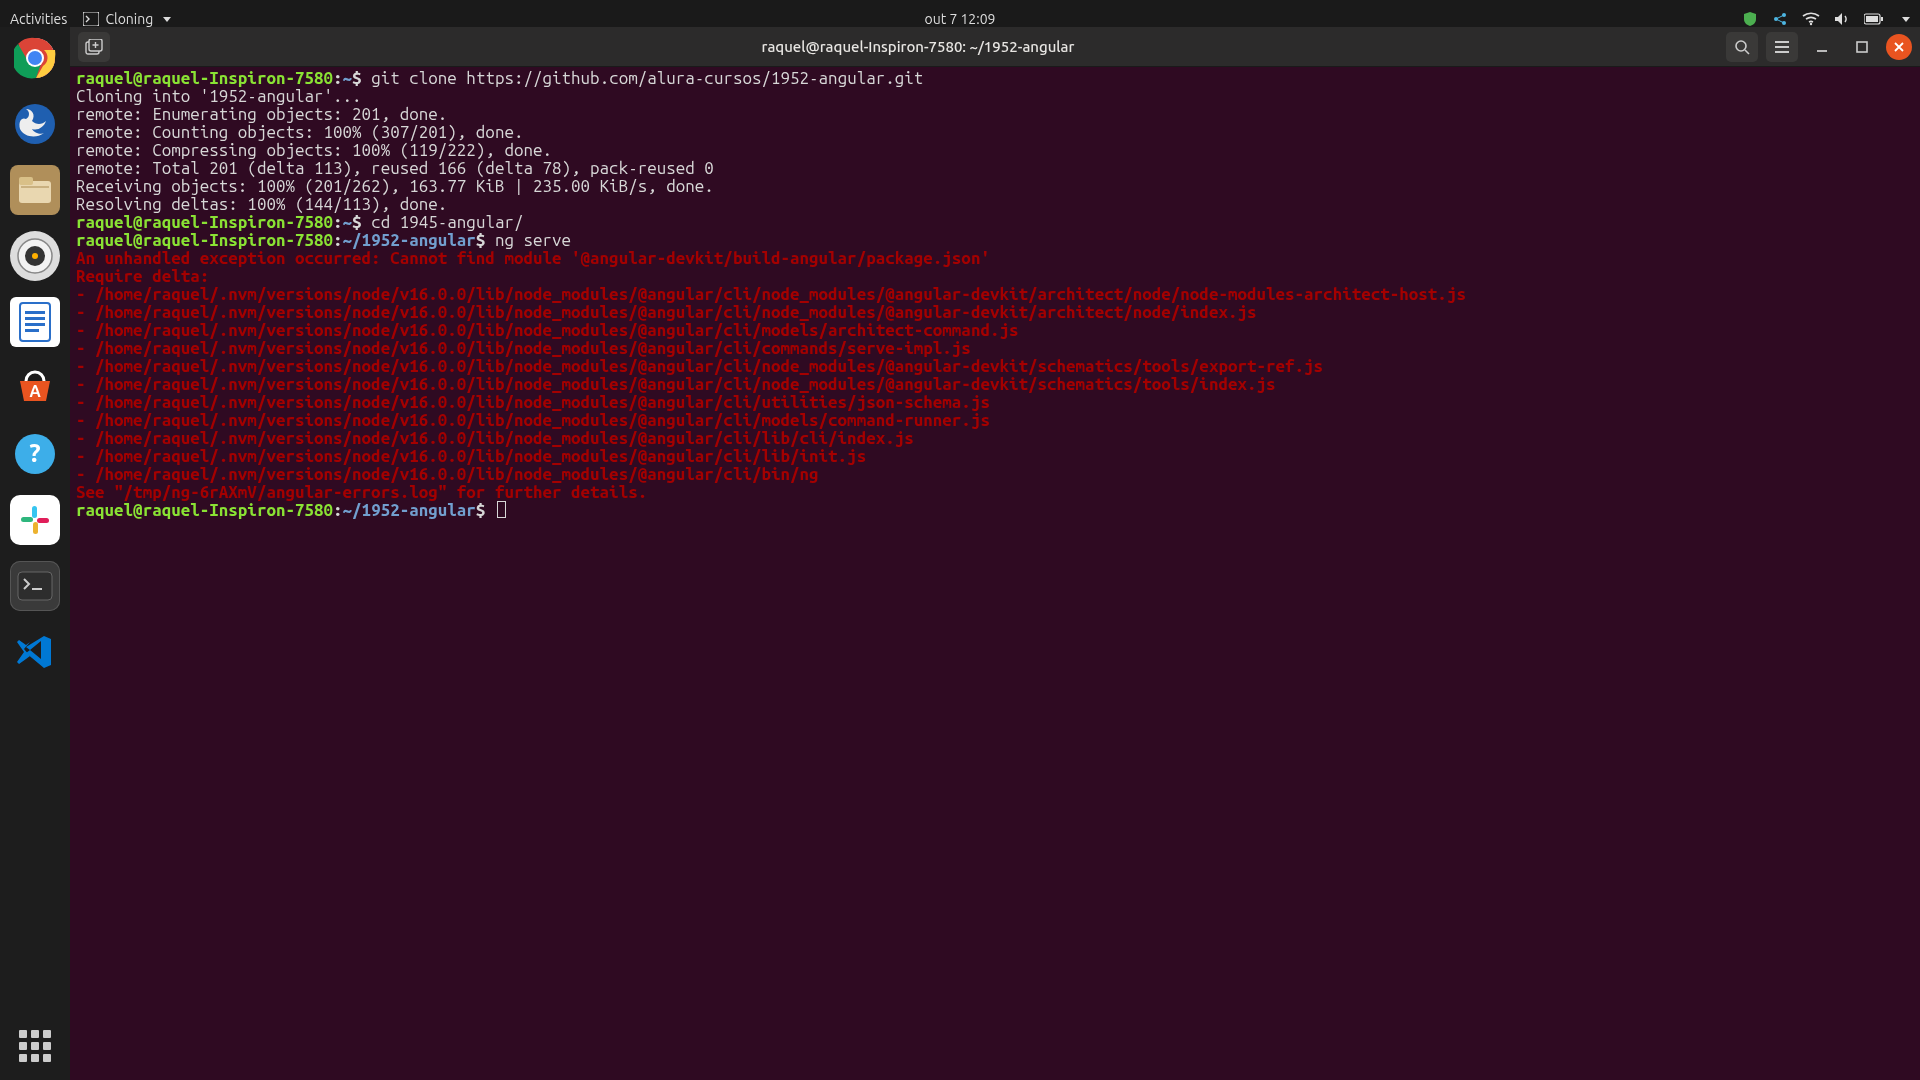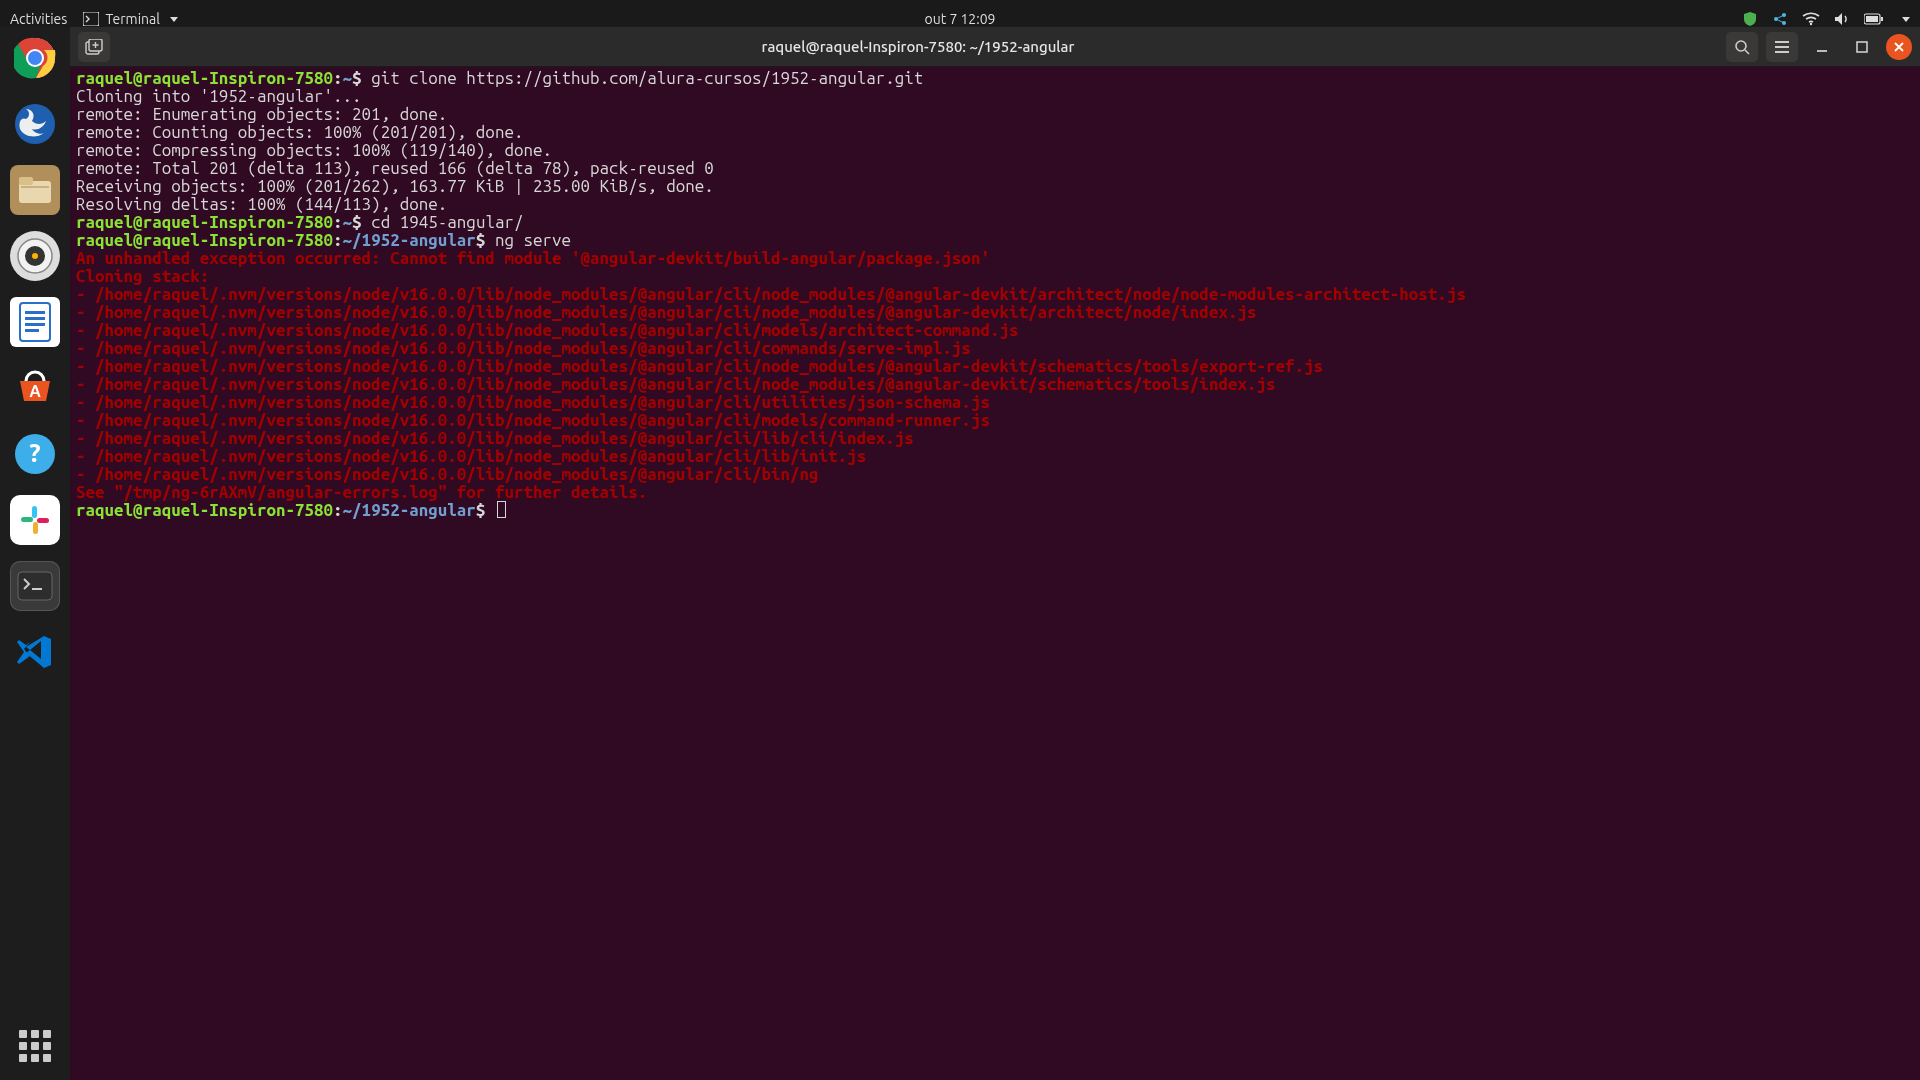--- a/index.html
+++ b/index.html
@@ -102,21 +102,21 @@
 <body>
 
 <div class="topbar">
   <div class="left">
     <span class="menuitem">Activities</span>
     <span class="menuitem">
       <svg width="16" height="14" viewBox="0 0 16 14">
           <rect x="0" y="0" width="16" height="14" rx="2" fill="none" stroke="#ddd" stroke-width="1.2"></rect>
           <path d="M3 4l3 3-3 3" stroke="#ddd" stroke-width="1.4" fill="none"></path>
         </svg>
-      <span>Terminal</span>
+      <span>Cloning</span>
       <span class="tri"></span>
     </span>
   </div>
   <div class="center">out 7  12:09</div>
   <div class="right">
     <svg width="16" height="16" viewBox="0 0 16 16">
         <path d="M8 1l6 2v5c0 4-3 6-6 7-3-1-6-3-6-7V3z" fill="#4caf50"></path>
       </svg>
     <svg width="16" height="16" viewBox="0 0 16 16">
         <circle cx="4" cy="8" r="2" fill="#4db6e2"></circle>
@@ -264,29 +264,29 @@
     </div>
     <div class="hbtn close">
       <svg width="12" height="12" viewBox="0 0 12 12">
           <path d="M2 2l8 8M10 2l-8 8" stroke="#fff" stroke-width="1.8"></path>
         </svg>
     </div>
   </div>
   <div class="win-body" id="term"><span class="c-prompt-user">raquel@raquel-Inspiron-7580</span><span class="c-white">:</span><span class="c-prompt-path">~</span><span class="c-white">$</span><span class="c-out"> git clone https://github.com/alura-cursos/1952-angular.git</span>
 <span class="c-out">Cloning into '1952-angular'...</span>
 <span class="c-out">remote: Enumerating objects: 201, done.</span>
-<span class="c-out">remote: Counting objects: 100% (201/201), done.</span>
-<span class="c-out">remote: Compressing objects: 100% (119/140), done.</span>
+<span class="c-out">remote: Counting objects: 100% (307/201), done.</span>
+<span class="c-out">remote: Compressing objects: 100% (119/222), done.</span>
 <span class="c-out">remote: Total 201 (delta 113), reused 166 (delta 78), pack-reused 0</span>
 <span class="c-out">Receiving objects: 100% (201/262), 163.77 KiB | 235.00 KiB/s, done.</span>
 <span class="c-out">Resolving deltas: 100% (144/113), done.</span>
 <span class="c-prompt-user">raquel@raquel-Inspiron-7580</span><span class="c-white">:</span><span class="c-prompt-path">~</span><span class="c-white">$</span><span class="c-out"> cd 1945-angular/</span>
 <span class="c-prompt-user">raquel@raquel-Inspiron-7580</span><span class="c-white">:</span><span class="c-prompt-path">~/1952-angular</span><span class="c-white">$</span><span class="c-out"> ng serve</span>
 <span class="c-err">An unhandled exception occurred: Cannot find module '@angular-devkit/build-angular/package.json'</span>
-<span class="c-err">Cloning stack:</span>
+<span class="c-err">Require delta:</span>
 <span class="c-err">- /home/raquel/.nvm/versions/node/v16.0.0/lib/node_modules/@angular/cli/node_modules/@angular-devkit/architect/node/node-modules-architect-host.js</span>
 <span class="c-err">- /home/raquel/.nvm/versions/node/v16.0.0/lib/node_modules/@angular/cli/node_modules/@angular-devkit/architect/node/index.js</span>
 <span class="c-err">- /home/raquel/.nvm/versions/node/v16.0.0/lib/node_modules/@angular/cli/models/architect-command.js</span>
 <span class="c-err">- /home/raquel/.nvm/versions/node/v16.0.0/lib/node_modules/@angular/cli/commands/serve-impl.js</span>
 <span class="c-err">- /home/raquel/.nvm/versions/node/v16.0.0/lib/node_modules/@angular/cli/node_modules/@angular-devkit/schematics/tools/export-ref.js</span>
 <span class="c-err">- /home/raquel/.nvm/versions/node/v16.0.0/lib/node_modules/@angular/cli/node_modules/@angular-devkit/schematics/tools/index.js</span>
 <span class="c-err">- /home/raquel/.nvm/versions/node/v16.0.0/lib/node_modules/@angular/cli/utilities/json-schema.js</span>
 <span class="c-err">- /home/raquel/.nvm/versions/node/v16.0.0/lib/node_modules/@angular/cli/models/command-runner.js</span>
 <span class="c-err">- /home/raquel/.nvm/versions/node/v16.0.0/lib/node_modules/@angular/cli/lib/cli/index.js</span>
 <span class="c-err">- /home/raquel/.nvm/versions/node/v16.0.0/lib/node_modules/@angular/cli/lib/init.js</span>

